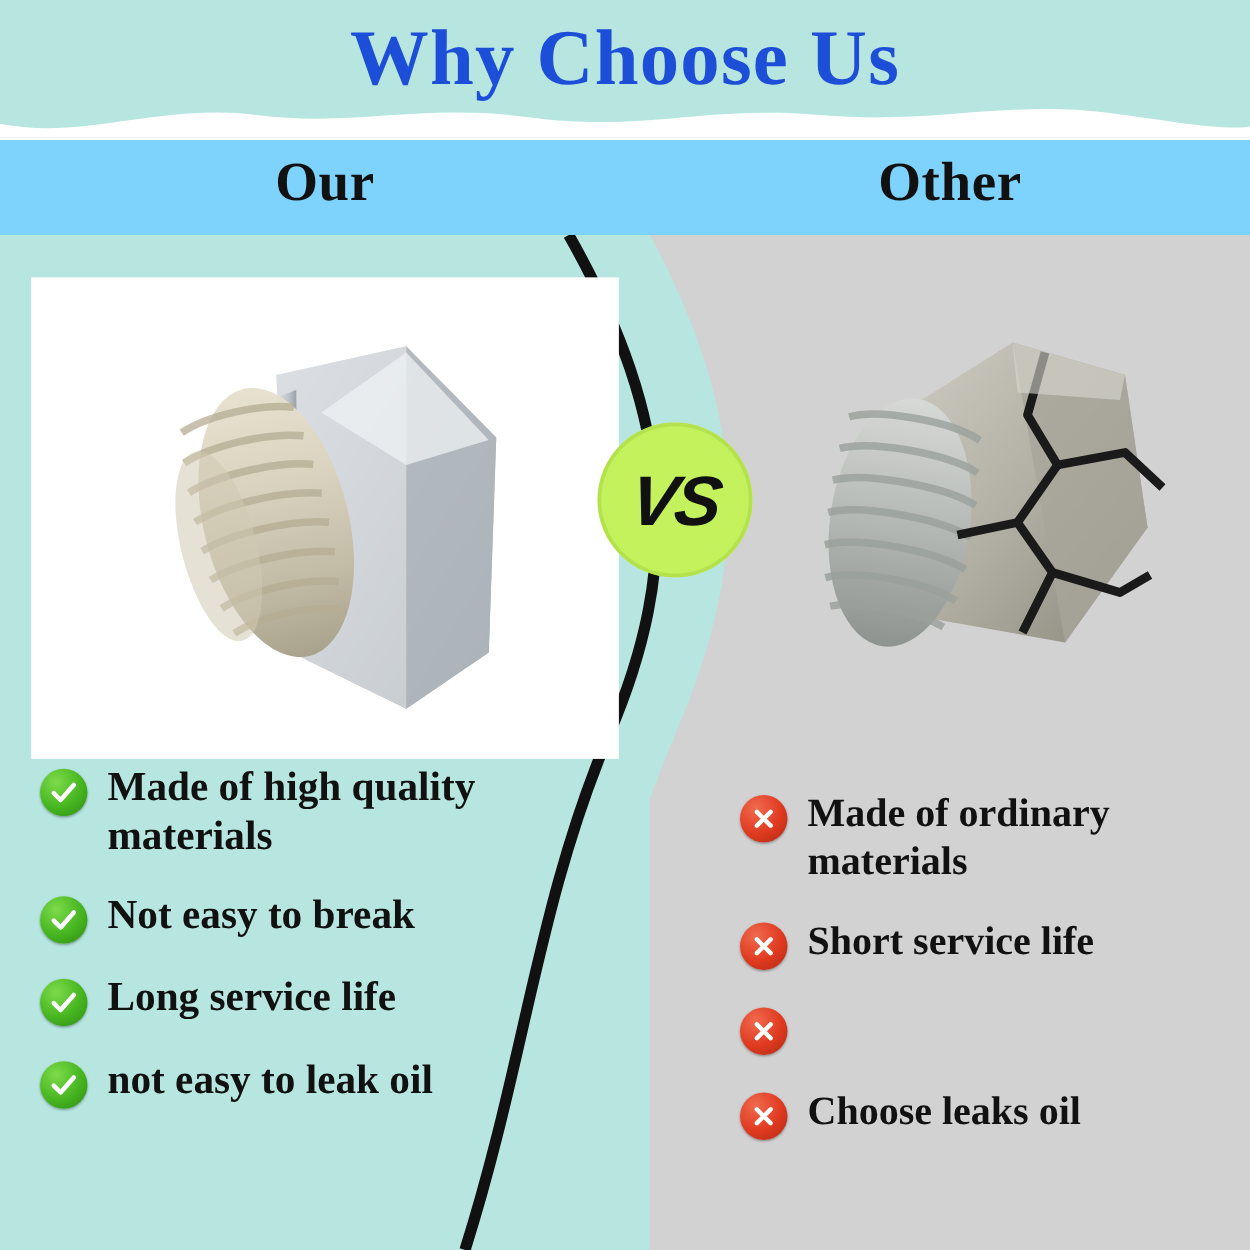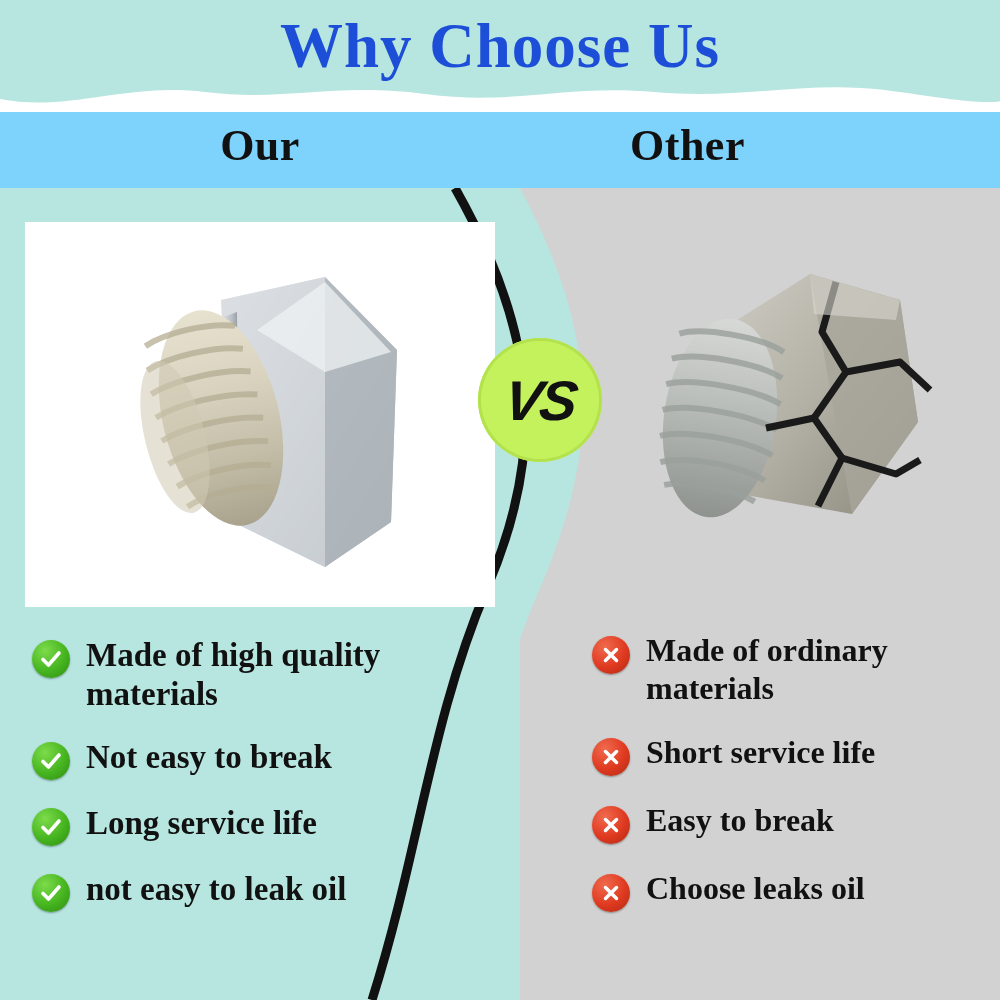--- a/index.html
+++ b/index.html
@@ -62,21 +62,21 @@
   }
   .head-our, .head-other {
     position: absolute;
     top: 8px;
     font-size: 44px;
     font-weight: bold;
     color: #111111;
     letter-spacing: 0.5px;
   }
   .head-our { left: 130px; width: 260px; text-align: center; }
-  .head-other { left: 630px; width: 260px; text-align: left; }
+  .head-other { left: 630px; width: 260px; text-align: center; }
 
   
   .panel-left {
     position: absolute;
     left: 0;
     top: 188px;
     width: 520px;
     height: 812px;
     background: #b7e6e0;
   }
@@ -137,21 +137,21 @@
     font-style: italic;
     color: #111111;
     letter-spacing: -2px;
     transform: skewX(-8deg);
   }
 
   
   .list {
     position: absolute;
   }
-  .list-left { left: 32px; top: 636px; width: 470px; }
+  .list-left { left: 32px; top: 611px; width: 470px; }
   .list-right { left: 592px; top: 632px; width: 400px; }
 
   .feature {
     display: flex;
     align-items: flex-start;
     margin-bottom: 24px;
   }
   .list-right .feature { margin-bottom: 26px; }
 
   .mark {
@@ -349,21 +349,20 @@
           </svg>
       </span>
       <span class="feature-text">Short service life</span>
     </div>
     <div class="feature">
       <span class="mark cross">
         <svg width="22" height="22" viewBox="0 0 24 24">
             <path d="M6 6 L18 18 M18 6 L6 18" fill="none" stroke="#ffffff" stroke-width="3.8" stroke-linecap="round"></path>
           </svg>
       </span>
-      <span class="feature-text">Easy to break</span>
     </div>
     <div class="feature">
       <span class="mark cross">
         <svg width="22" height="22" viewBox="0 0 24 24">
             <path d="M6 6 L18 18 M18 6 L6 18" fill="none" stroke="#ffffff" stroke-width="3.8" stroke-linecap="round"></path>
           </svg>
       </span>
       <span class="feature-text">Choose leaks oil</span>
     </div>
   </div>

